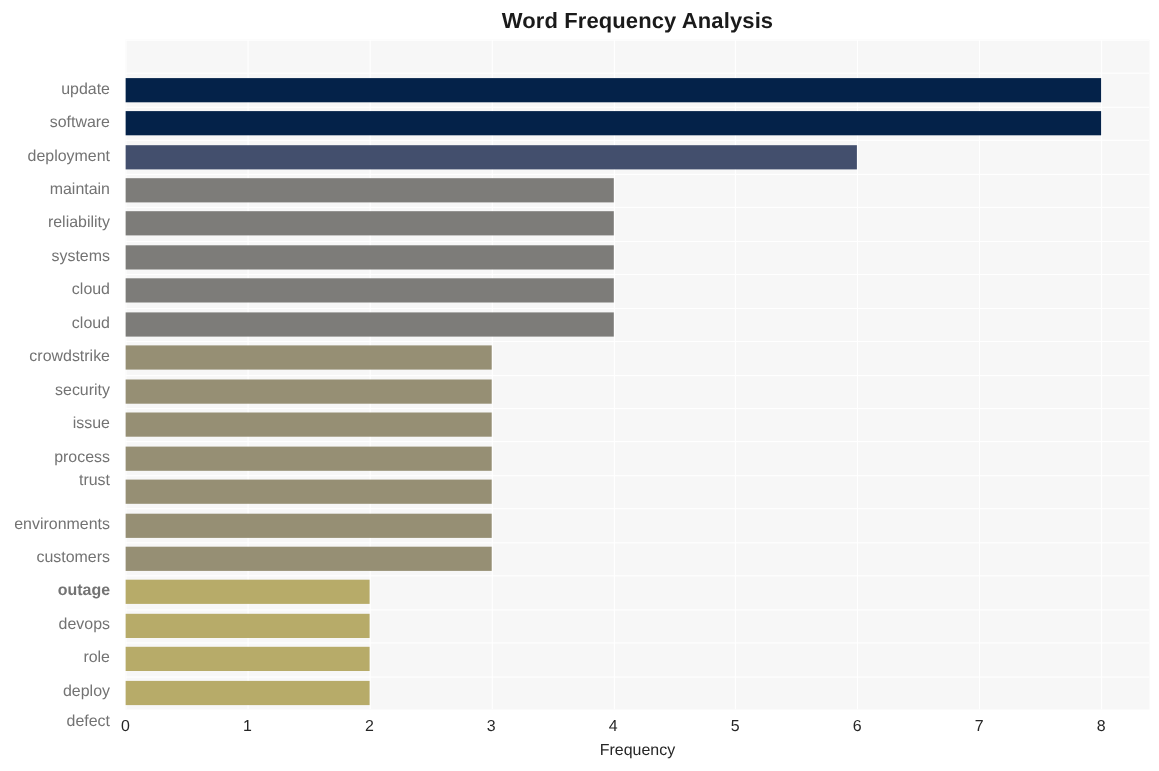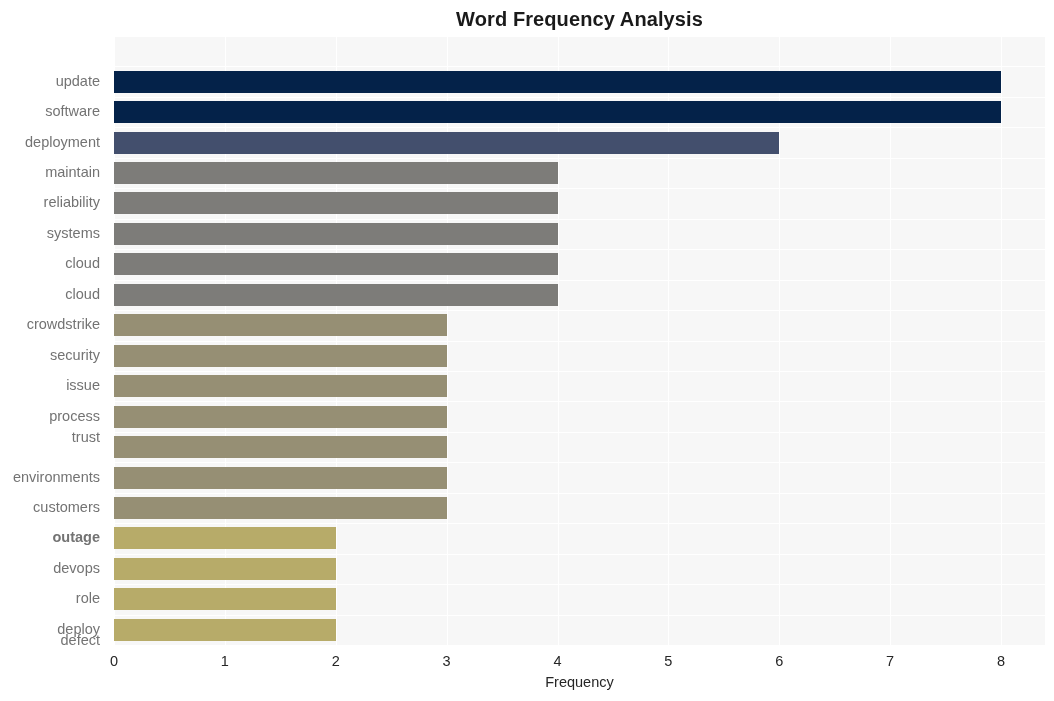--- a/index.html
+++ b/index.html
@@ -195,21 +195,21 @@
       <div class="ytick-label" style="top: 311.725px; right: 6px;">security</div>
       <div class="ytick-label" style="top: 342.175px; right: 6px;">issue</div>
       <div class="ytick-label" style="top: 372.625px; right: 6px;">process</div>
       <div class="ytick-label" style="top: 394px; right: 6px; text-align: right;">trust</div>
       <div class="ytick-label" style="top: 433.525px; right: 6px;">environments</div>
       <div class="ytick-label" style="top: 463.975px; right: 6px;">customers</div>
       <div class="ytick-label" style="top: 494.425px; right: 6px; font-weight: bold;">outage</div>
       <div class="ytick-label" style="top: 524.875px; right: 6px;">devops</div>
       <div class="ytick-label" style="top: 555.325px; right: 6px;">role</div>
       <div class="ytick-label" style="top: 585.775px; right: 6px; text-align: center;">deploy</div>
-      <div class="ytick-label" style="top: 597px; right: 6px;">defect</div>
+      <div class="ytick-label" style="top: 613px; right: 6px;">defect</div>
     </div>
 
   <div id="x-axis">
       <div class="xtick-label" style="left: 0px;">0</div>
       <div class="xtick-label" style="left: 110.875px;">1</div>
       <div class="xtick-label" style="left: 221.75px;">2</div>
       <div class="xtick-label" style="left: 332.625px;">3</div>
       <div class="xtick-label" style="left: 443.5px;">4</div>
       <div class="xtick-label" style="left: 554.375px;">5</div>
       <div class="xtick-label" style="left: 665.25px;">6</div>

